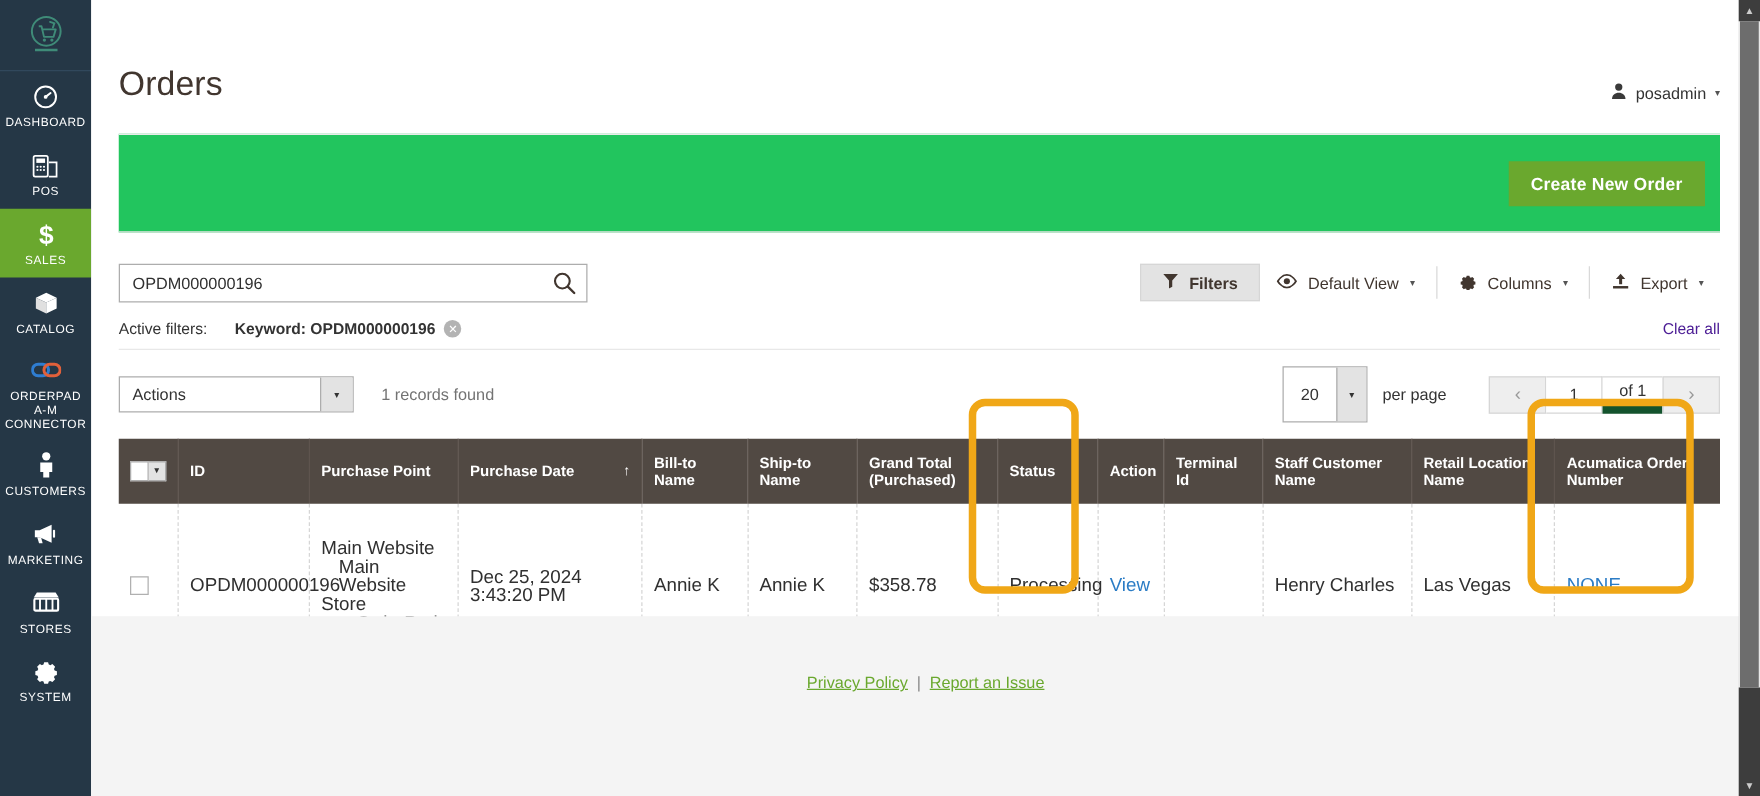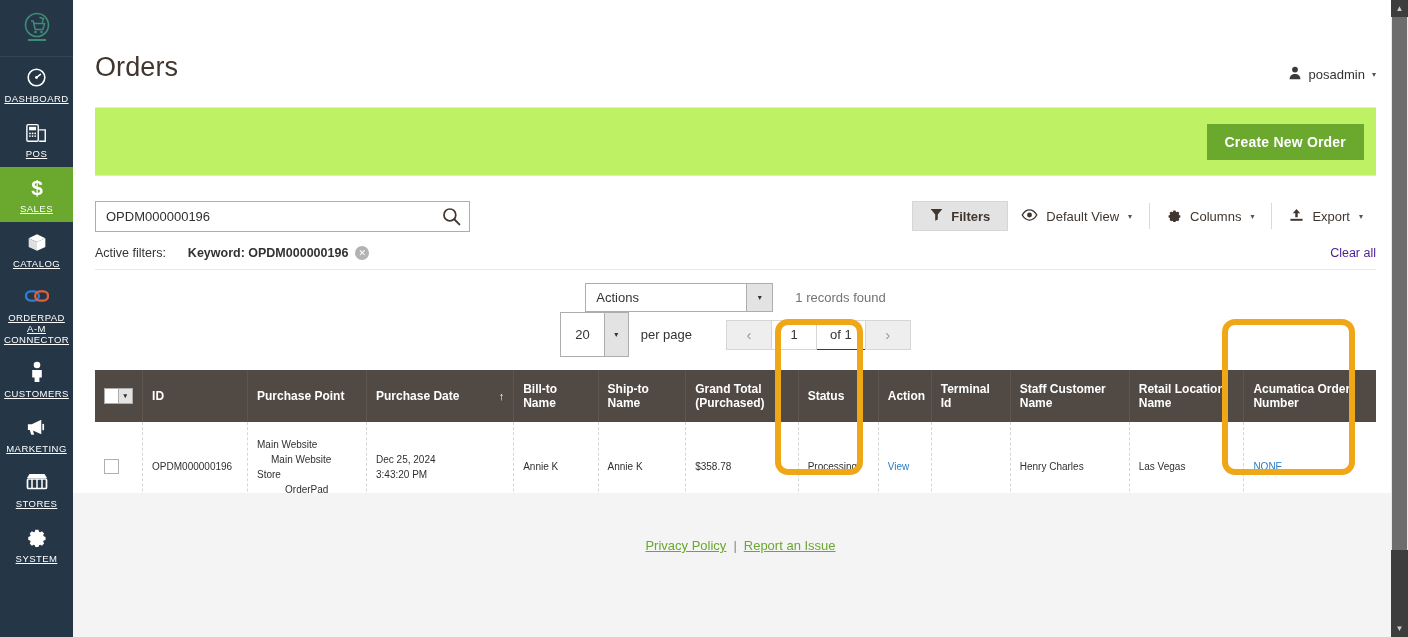--- a/index.html
+++ b/index.html
@@ -32,21 +32,20 @@
   }
   .nav-item .ico { height: 22px; display:flex; align-items:center; justify-content:center; margin-bottom: 5px; color:#ffffff; }
   .nav-item .lbl {
     color: #ffffff;
     font-size: 9.5px;
     letter-spacing: .45px;
     text-align: center;
     line-height: 11px;
     text-transform: uppercase;
     font-family: "Liberation Sans", sans-serif;
-    text-decoration: underline;
   }
   .nav-item.active { background: #6aa82e; }
 
   
   .main {
     flex: 1; height: 637px;
     background: #ffffff;
     position: relative;
     overflow: hidden;
   }
@@ -56,24 +55,24 @@
   }
   .page-title { font-size: 27px; font-weight: 400; color: #41362f; letter-spacing: .1px; }
   .user-menu {
     display: flex; align-items: center; gap: 7px;
     font-size: 13px; color: #333; cursor: pointer; margin-top: 14px;
   }
   .user-menu .caret { font-size: 8px; color:#555; }
 
   .action-bar {
     margin: 24px 32px 0 22px;
-    background: #bef264;
+    background: #22c55e;
     border-top: 1px solid #eaeaea;
     border-bottom: 1px solid #e3e3e3;
-    height: 69px;
+    height: 79px;
     display: flex; align-items: center; justify-content: flex-end;
     padding-right: 12px;
   }
   .btn-primary {
     background: #6aa82e;
     color: #fff;
     border: 0;
     font-size: 14px; font-weight: bold;
     padding: 10px 18px;
     cursor: pointer;
@@ -123,21 +122,21 @@
   .af-x {
     width: 14px; height: 14px; border-radius: 50%;
     background: #b3b3b3; color:#fff; font-size:9px;
     display:flex; align-items:center; justify-content:center; cursor:pointer;
     font-weight: normal; line-height:1;
   }
   .clear-all { color: #4c1d95; font-size: 12.5px; cursor: pointer; }
 
   .grid-controls {
     margin: 13px 32px 0 22px;
-    display: flex; align-items: center; justify-content: space-between; flex-direction: column;
+    display: flex; align-items: center; justify-content: space-between;
   }
   .gc-left { display: flex; align-items: center; gap: 22px; }
   .select-wrap { display: flex; border: 1px solid #adadad; background: #fff; height: 29px; }
   .select-wrap .val { font-size: 13px; color: #333; padding: 0 10px; display:flex; align-items:center; min-width:160px; }
   .select-wrap .arrow {
     width: 26px; background: #e3e3e3; border-left: 1px solid #adadad;
     display: flex; align-items: center; justify-content: center; font-size: 8px; color:#333; cursor: pointer;
   }
   .records { font-size: 13px; color: #737373; }
 
@@ -150,38 +149,38 @@
   .pg-btn {
     width: 46px; height: 30px; background: #eeeeee; border: 1px solid #d6d6d6;
     display: flex; align-items: center; justify-content: center;
     color: #999; font-size: 15px; cursor: pointer;
   }
   .pg-input {
     width: 45px; height: 30px; border: 1px solid #d6d6d6; border-left:0;
     background:#fff; font-size: 13px; color:#333; text-align:center;
     display:flex; align-items:center; justify-content:center;
   }
-  .pg-of { font-size: 13px; color: #333; padding: 0 13px; height:30px; border-top:1px solid #d6d6d6; border-bottom:1px solid #14532d; display:flex; align-items:center; }
+  .pg-of { font-size: 13px; color: #333; padding: 0 13px; height:30px; border-top:1px solid #d6d6d6; border-bottom:7px solid #14532d; display:flex; align-items:center; }
 
   
   .table-wrap { margin: 13px 32px 0 22px; }
   table.grid { width: 100%; border-collapse: collapse; table-layout: fixed; }
   table.grid thead th {
     background: #514943; color: #ffffff;
     font-size: 12px; font-weight: bold;
     text-align: left; vertical-align: middle;
     padding: 12px 9px;
     height: 48px;
     border-right: 1px solid #5e544e;
     line-height: 14px;
   }
   table.grid thead th:last-child { border-right: 0; }
   table.grid tbody td {
-    font-size: 10px; color: #303030;
-    padding: 10px 9px;
+    font-size: 15px; color: #303030;
+    padding: 28px 9px;
     border-right: 1px dashed #d6d6d6;
     border-bottom: 1px solid #e3e3e3;
     vertical-align: middle;
     height: 90px;
     line-height: 15px;
   }
   table.grid tbody td:last-child { border-right: 0; }
   .hdr-cb { display: flex; align-items: center; }
   .cb-square { width: 16px; height: 16px; background: #fff; border: 1px solid #adadad; }
   .cb-arrow { width: 16px; height: 16px; background:#e3e3e3; border:1px solid #adadad; border-left:0; display:flex;align-items:center;justify-content:center; font-size:7px; color:#333; }

